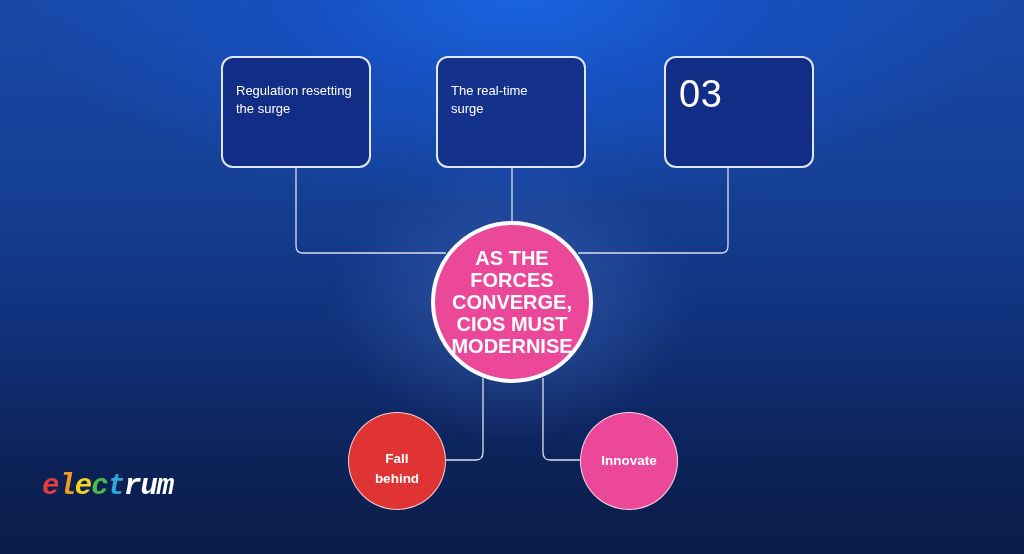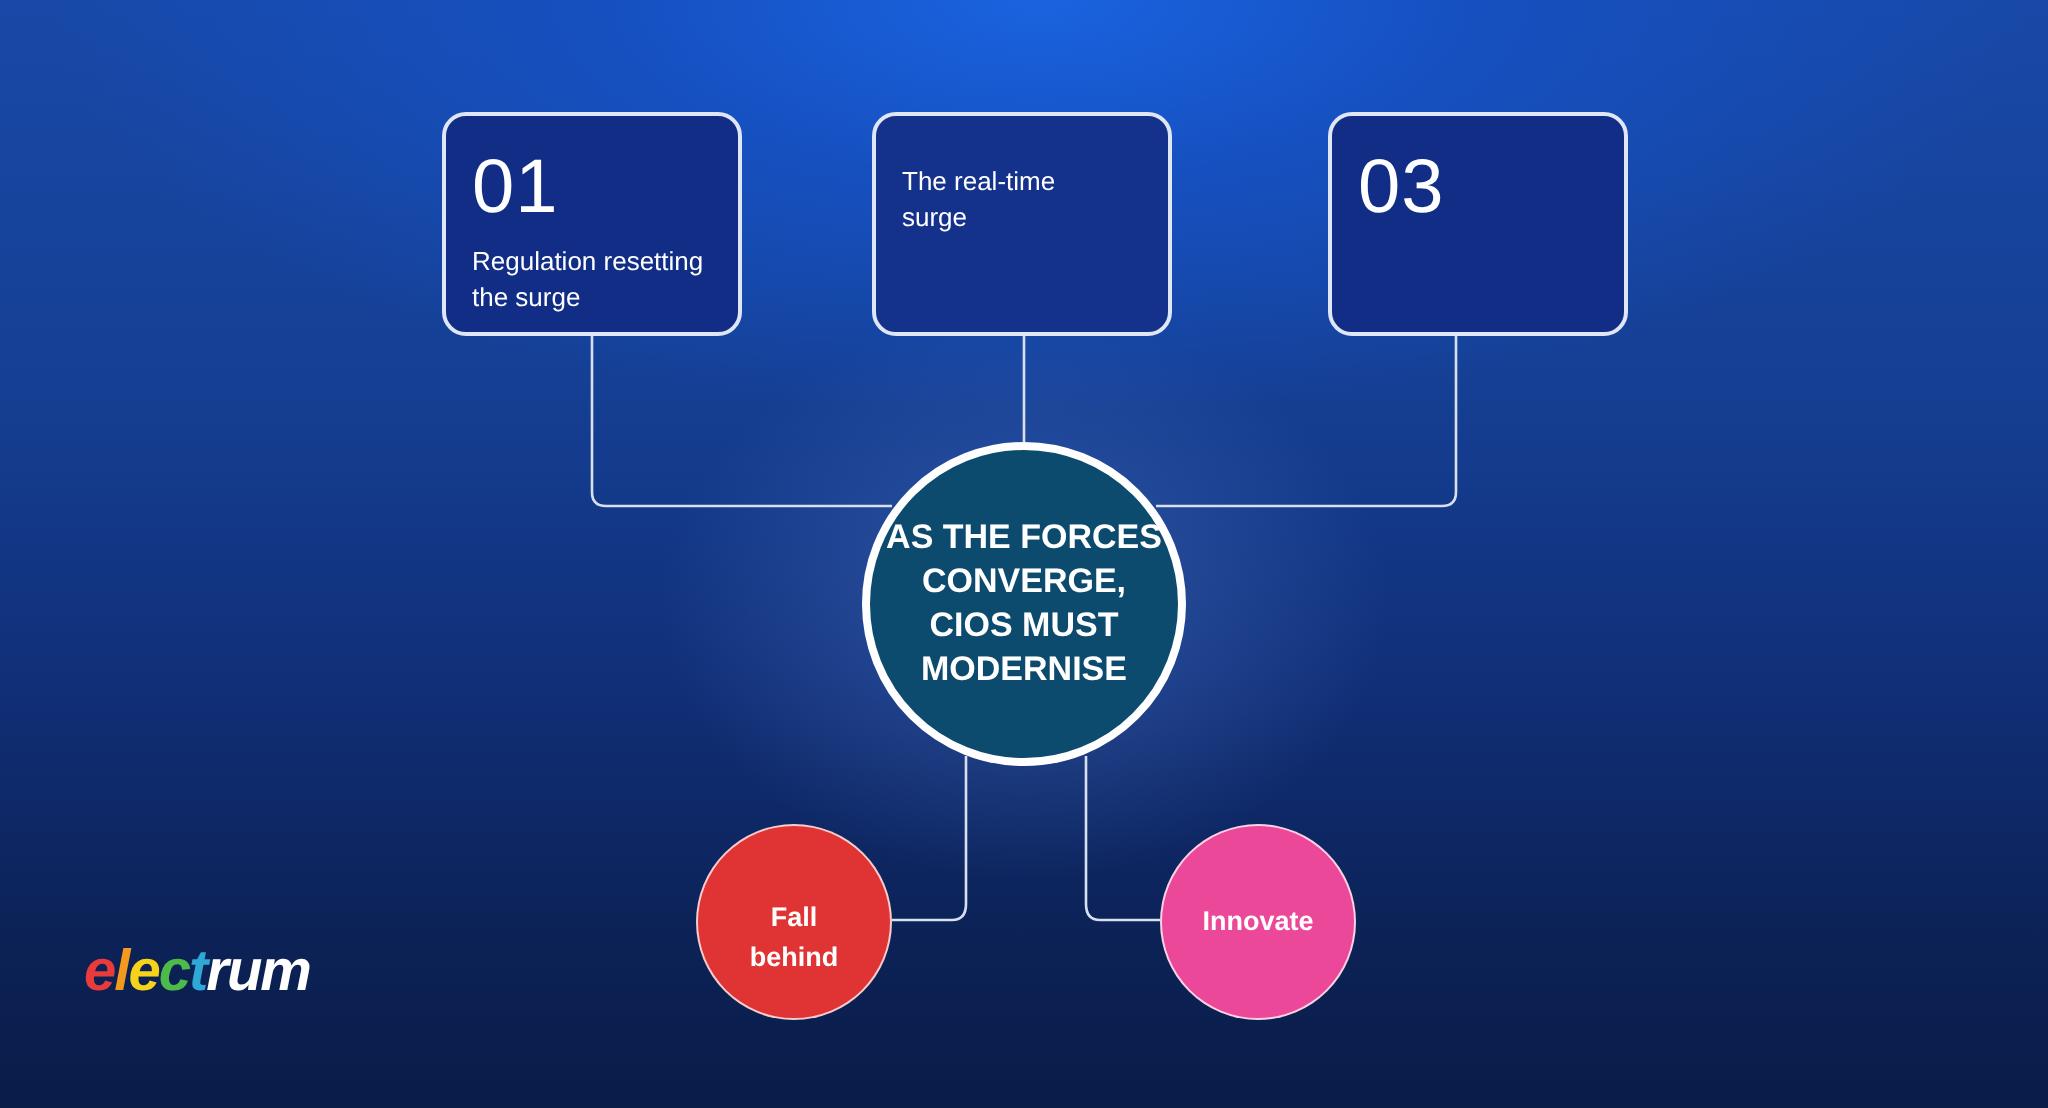--- a/index.html
+++ b/index.html
@@ -23,37 +23,37 @@
   #card1 { left: 221px; }
   #card2 { left: 436px; }
   #card3 { left: 664px; }
   #card2 { background: #14318c; }
 
   svg.lines { position: absolute; left: 0; top: 0; }
 
   .hub {
     position: absolute; left: 431px; top: 221px; width: 162px; height: 162px;
     box-sizing: border-box; border: 4px solid #ffffff; border-radius: 50%;
-    background: #0c4a6e;
+    background: #ec4899;
     display: flex; align-items: center; justify-content: center; text-align: center;
-    color: #fff; font-weight: 700; font-size: 17px; line-height: 22px;
+    color: #fff; font-weight: 700; font-size: 20px; line-height: 22px;
   }
   .hub span { display: block; width: 140px; }
   .outcome {
     position: absolute; width: 98px; height: 98px; border-radius: 50%;
     box-sizing: border-box; border: 1.5px solid rgba(255,255,255,0.75);
     display: flex; align-items: center; justify-content: center; text-align: center;
     color: #fff; font-weight: 700; font-size: 13.5px; line-height: 20px;
   }
   #fall { left: 348px; top: 412px; background: #e03434; }
   #innovate { left: 580px; top: 412px; background: #ec4899; }
   #fall span { width: 70px; display: block; margin-top: 16px; }
   .logo {
     position: absolute; left: 42px; top: 470px;
-    font-family: Liberation Sans, sans-serif; font-style: italic; font-weight: 700;
+    font-family: Liberation Mono, monospace; font-style: italic; font-weight: 700;
     font-size: 29px; letter-spacing: -1px;
   }
 </style>
 </head>
 <body>
 
 <svg class="lines" width="1024" height="554">
   <g fill="none" stroke="#d8e0f0" stroke-width="1.3">
 
     <path d="M296 168 V246 Q296 253 303 253 H446"></path>
@@ -62,21 +62,20 @@
 
     <path d="M728 168 V246 Q728 253 721 253 H578"></path>
 
     <path d="M483 378 V452 Q483 460 476 460 H446"></path>
 
     <path d="M543 378 V452 Q543 460 550 460 H580"></path>
   </g>
 </svg>
 
 <div class="card" id="card1">
-  <div class="num">01</div>
   <div class="label">Regulation resetting the surge</div>
 </div>
 <div class="card" id="card2">
   <div class="label" style="width:100px">The real-time surge</div>
 </div>
 <div class="card" id="card3">
   <div class="num">03</div>
 </div>
 
 <div class="hub">

